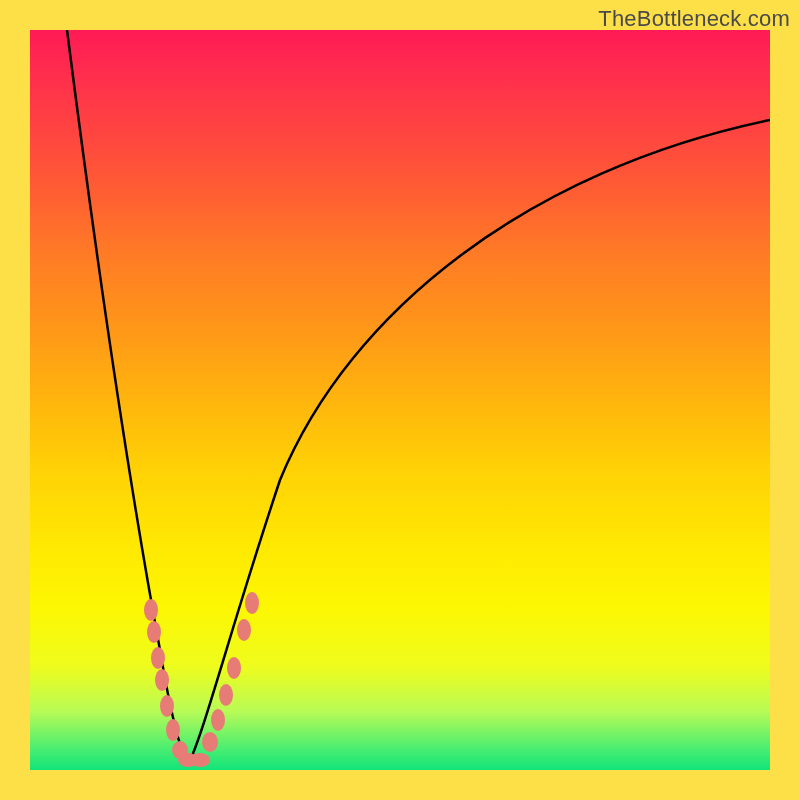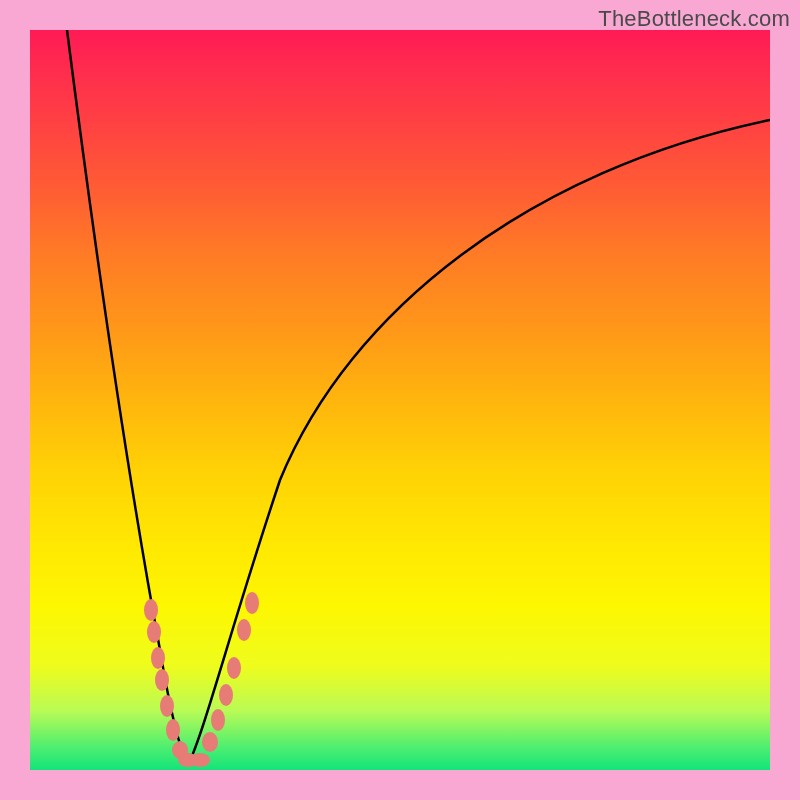--- a/index.html
+++ b/index.html
@@ -8,21 +8,21 @@
     width: 800px;
     height: 800px;
     overflow: hidden;
     background: #000;
     font-family: Arial, Helvetica, sans-serif;
   }
   .frame {
     position: relative;
     width: 800px;
     height: 800px;
-    background: #f9a8d4;
+    background: #fde047;
   }
   .plot-area {
     position: absolute;
     left: 30px;
     top: 30px;
     width: 740px;
     height: 740px;
     overflow: hidden;
   }
   .gradient-bg {

